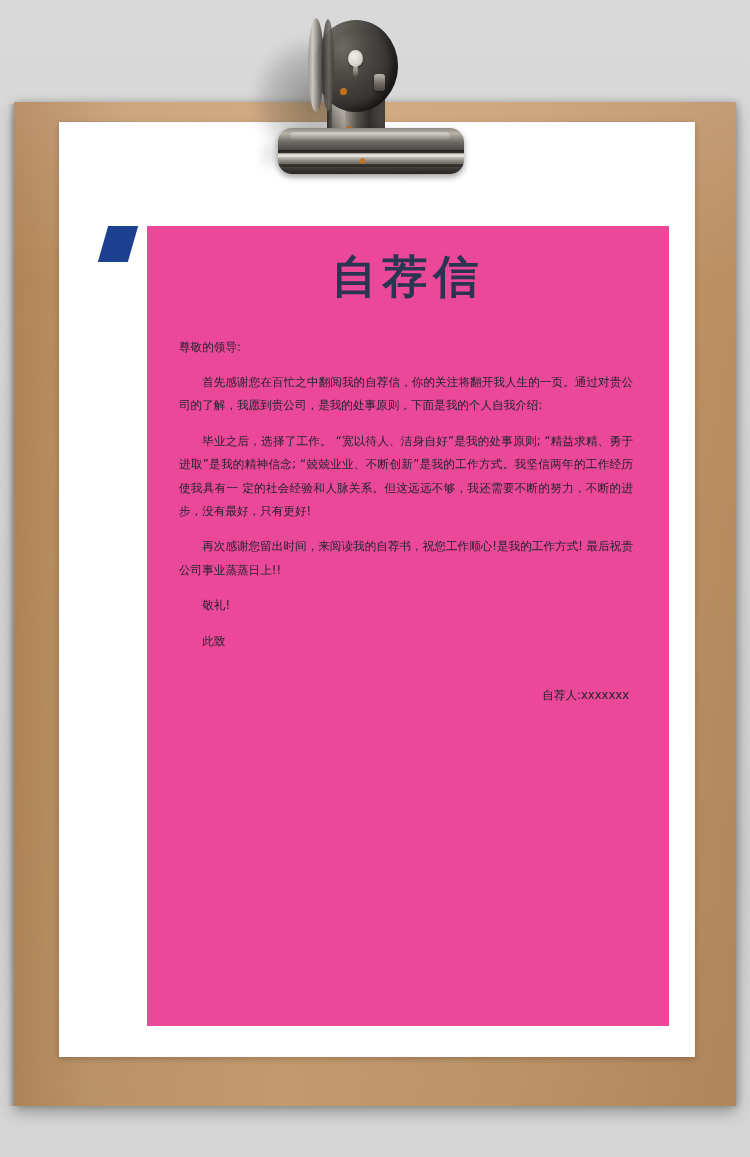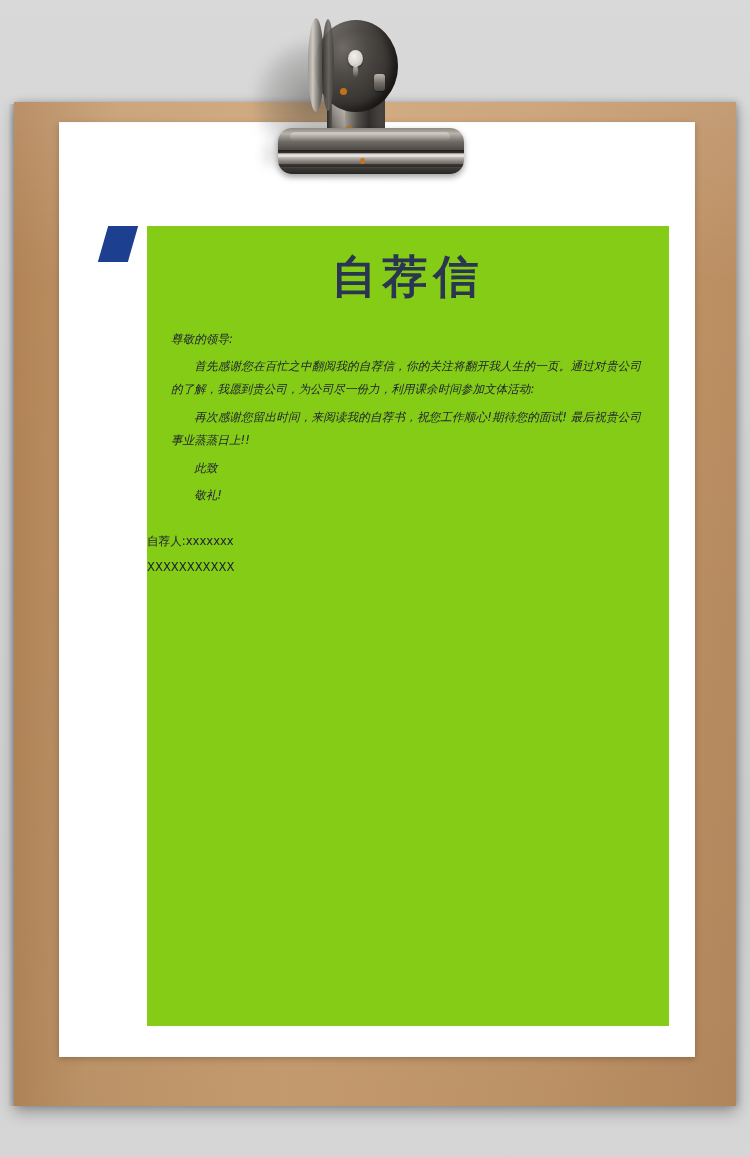--- a/index.html
+++ b/index.html
@@ -233,21 +233,21 @@
     z-index: 7;
   }
 
   
   .letter-panel {
     position: absolute;
     left: 147px;
     top: 226px;
     width: 522px;
     height: 800px;
-    background: #84cc16;
+    background: #ec4899;
     z-index: 4;
   }
   .accent-mark {
     position: absolute;
     left: 103px;
     top: 226px;
     width: 30px;
     height: 36px;
     background: #1c3f8f;
     transform: skewX(-16deg);
@@ -268,30 +268,29 @@
 
   .letter-body {
     padding: 22px 24px 0 20px;
     font-size: 11.6px;
     line-height: 2.02;
     color: #20242f;
     text-align: justify;
     font-family: "DejaVu Sans", "Liberation Sans", sans-serif;
   }
   .letter-body p {
-    margin: 4px;
-    font-style: italic;
+    margin: 12px;
   }
   .p-indent { text-indent: 2em; }
   .p-indent-s { text-indent: 1.3em; }
   .p-flush { text-indent: 0; }
 
   .signature {
     padding: 18px 40px 0 0;
-    text-align: left;
+    text-align: right;
     font-size: 11.6px;
     line-height: 2.2;
     color: #20242f;
   }
   .signature div { white-space: nowrap; }
 </style>
 </head>
 <body>
 
 <div class="scene"></div>
@@ -302,29 +301,29 @@
   <div class="paper"></div>
 </div>
 
 <div class="accent-mark"></div>
 
 <div class="letter-panel">
   <h1 class="letter-title">自荐信</h1>
 
   <div class="letter-body">
     <p class="p-flush">尊敬的领导:</p>
-    <p class="p-indent">首先感谢您在百忙之中翻阅我的自荐信，你的关注将翻开我人生的一页。通过对贵公司的了解，我愿到贵公司，为公司尽一份力，利用课余时间参加文体活动:</p>
-    <p class="p-indent">再次感谢您留出时间，来阅读我的自荐书，祝您工作顺心!期待您的面试! 最后祝贵公司事业蒸蒸日上!!</p>
+    <p class="p-indent">首先感谢您在百忙之中翻阅我的自荐信，你的关注将翻开我人生的一页。通过对贵公司的了解，我愿到贵公司，是我的处事原则，下面是我的个人自我介绍:</p>
+    <p class="p-indent">毕业之后，选择了工作。 “宽以待人、洁身自好”是我的处事原则; “精益求精、勇于进取”是我的精神信念; “兢兢业业、不断创新”是我的工作方式。我坚信两年的工作经历使我具有一 定的社会经验和人脉关系。但这远远不够，我还需要不断的努力，不断的进步，没有最好，只有更好!</p>
+    <p class="p-indent">再次感谢您留出时间，来阅读我的自荐书，祝您工作顺心!是我的工作方式! 最后祝贵公司事业蒸蒸日上!!</p>
+    <p class="p-indent">敬礼!</p>
     <p class="p-indent">此致</p>
-    <p class="p-indent">敬礼!</p>
   </div>
 
   <div class="signature">
     <div>自荐人:xxxxxxx</div>
-    <div>XXXXXXXXXXX</div>
   </div>
 </div>
 
 <div class="clip-shadow"></div>
 <div class="clip-shadow-jaw"></div>
 <div class="clip">
   <div class="clip-neck"></div>
   <div class="clip-neck-glow"></div>
   <div class="clip-barrel"></div>
   <div class="clip-barrel-rim"></div>

